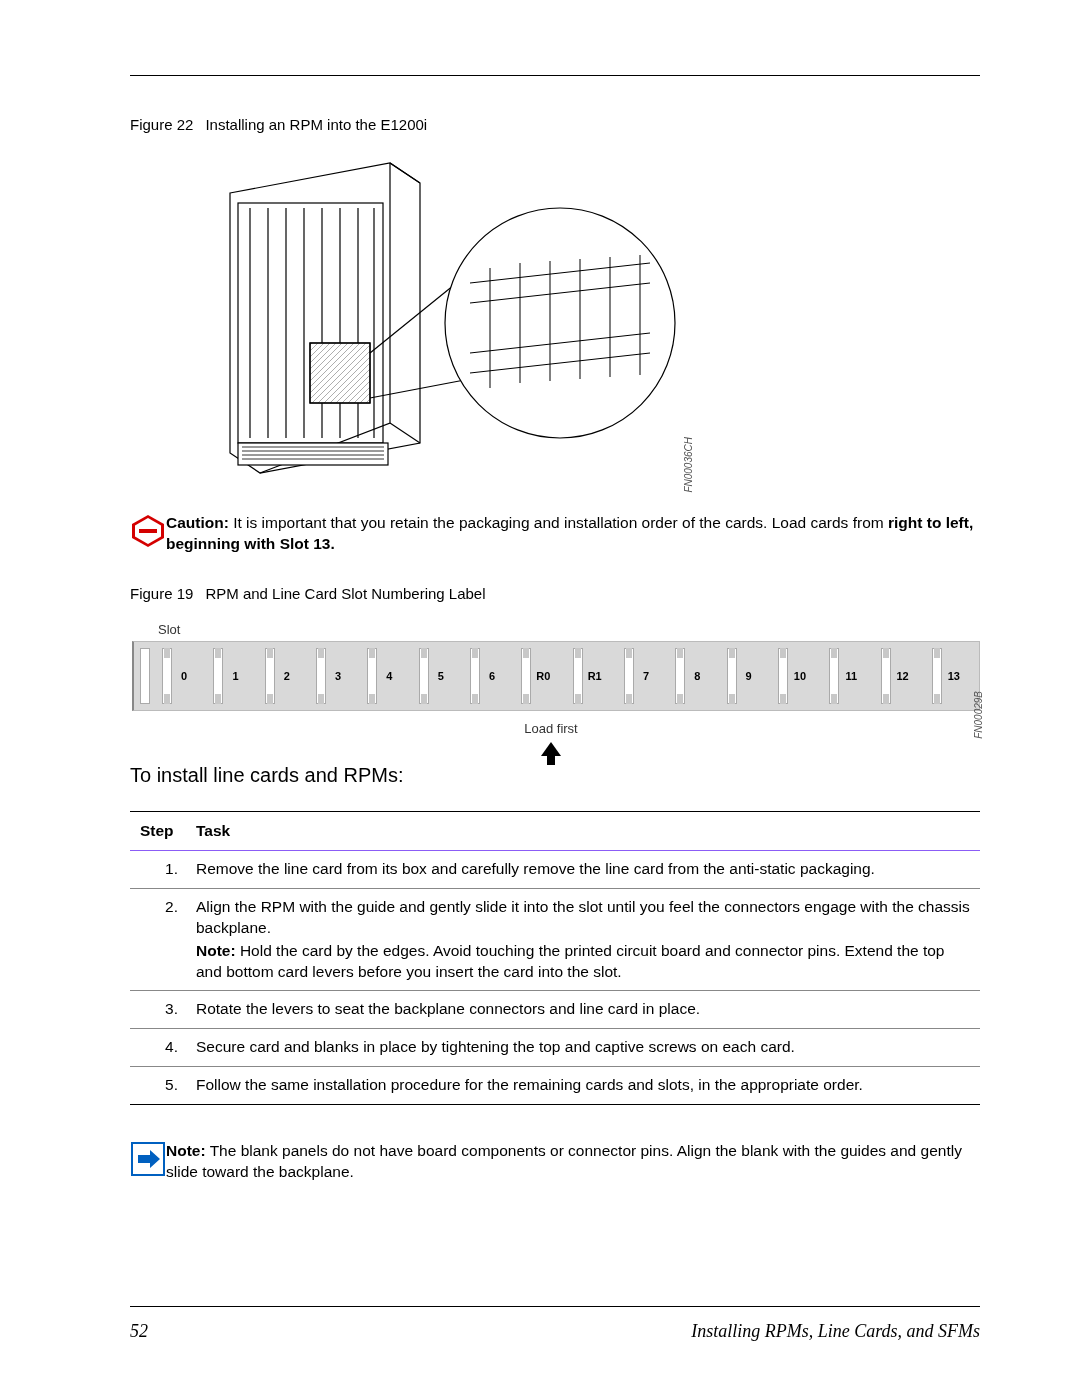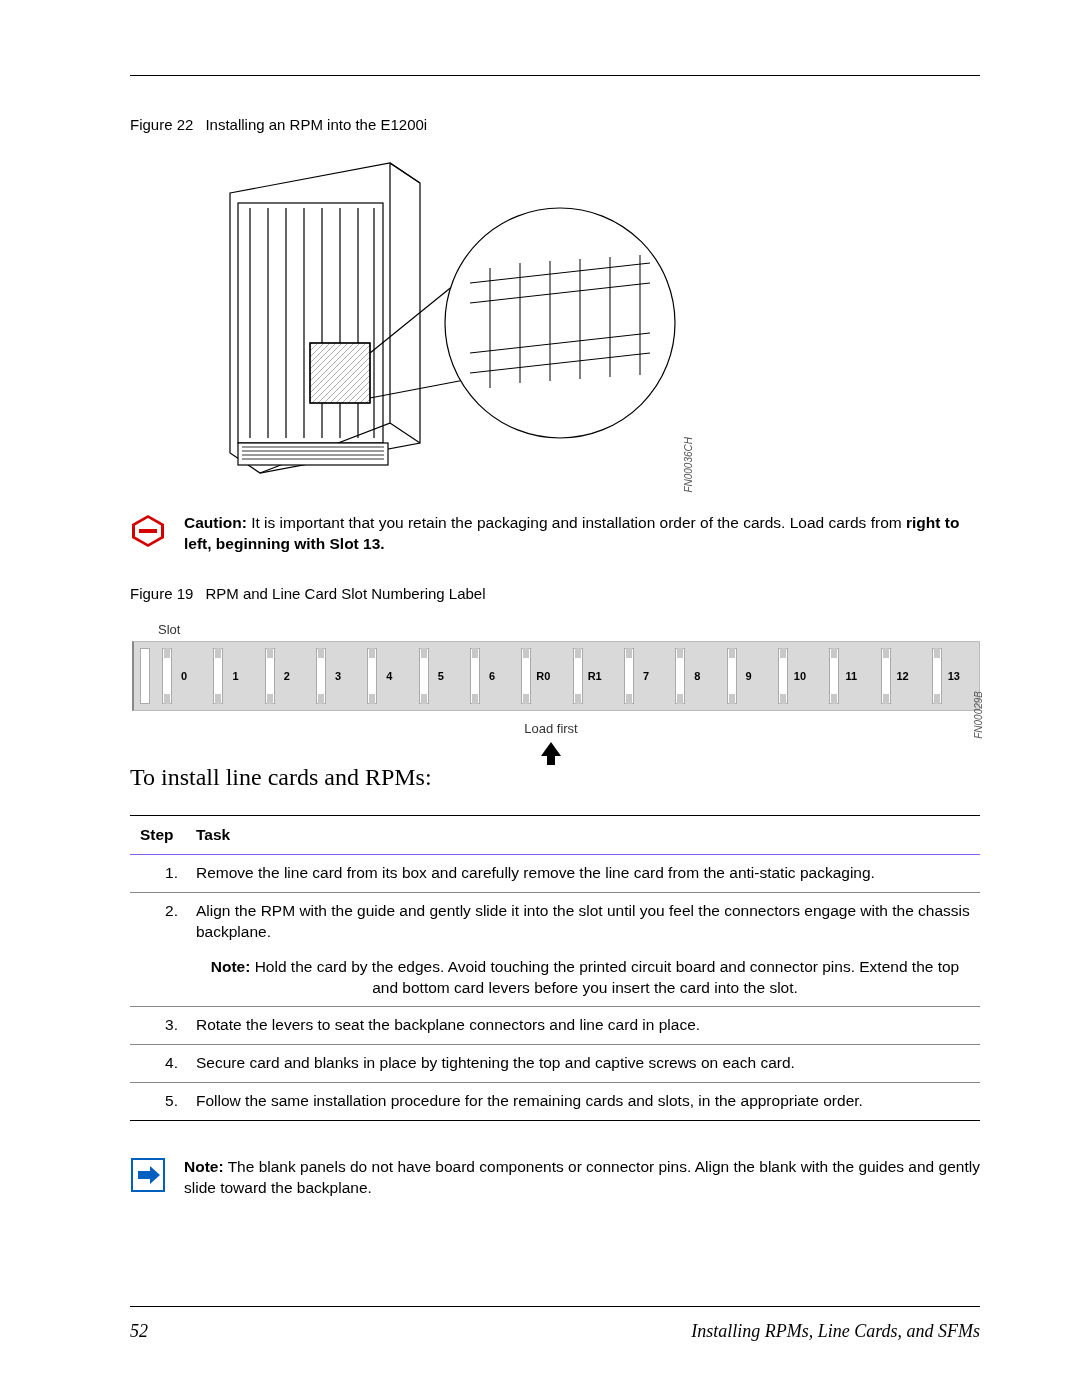--- a/index.html
+++ b/index.html
@@ -39,21 +39,20 @@
     bottom:-10px;
     font-size:10px;
     font-style: italic;
     color:#555;
     writing-mode: vertical-rl;
     transform: rotate(180deg);
   }
   .callout-row {
     display: flex;
     align-items: flex-start;
-    gap: 18px;
     margin-bottom: 30px;
   }
   .caution-icon {
     flex: 0 0 36px;
     height: 36px;
   }
   .note-icon {
     flex: 0 0 36px;
     height: 36px;
   }
@@ -153,22 +152,22 @@
     right:-4px;
     bottom:-28px;
     font-size:10px;
     font-style: italic;
     color:#555;
     writing-mode: vertical-rl;
     transform: rotate(180deg);
   }
 
   .body-line {
-    font-family: Liberation Serif, serif;
-    font-size: 24px;
+    font-family: Liberation Sans, sans-serif;
+    font-size: 20px;
     margin-bottom: 24px;
   }
 
   
   .task-table {
     width:100%;
     border-collapse: collapse;
     font-size: 15.5px;
   }
   .task-table thead th {
@@ -180,21 +179,21 @@
   }
   .task-table th.step-col { width: 66px; padding-left:10px; }
   .task-table tbody td {
     padding: 8px 6px 8px 0;
     vertical-align: top;
     border-bottom: 1px solid #888;
     line-height:1.35;
   }
   .task-table tbody tr:last-child td { border-bottom: 1.5px solid #000; }
   .task-table td.step-num { text-align:right; padding-right:18px; padding-left:10px; }
-  .task-note { display:block; margin-top:14px;text-align:center; }
+  .task-note { display:block; margin-top:2px; }
 
   .bottom-rule {
     border-top: 1px solid #000;
     position:absolute;
     left:130px; right:100px;
     bottom: 90px;
   }
   .footer {
     position:absolute;
     left:130px; right:100px;

